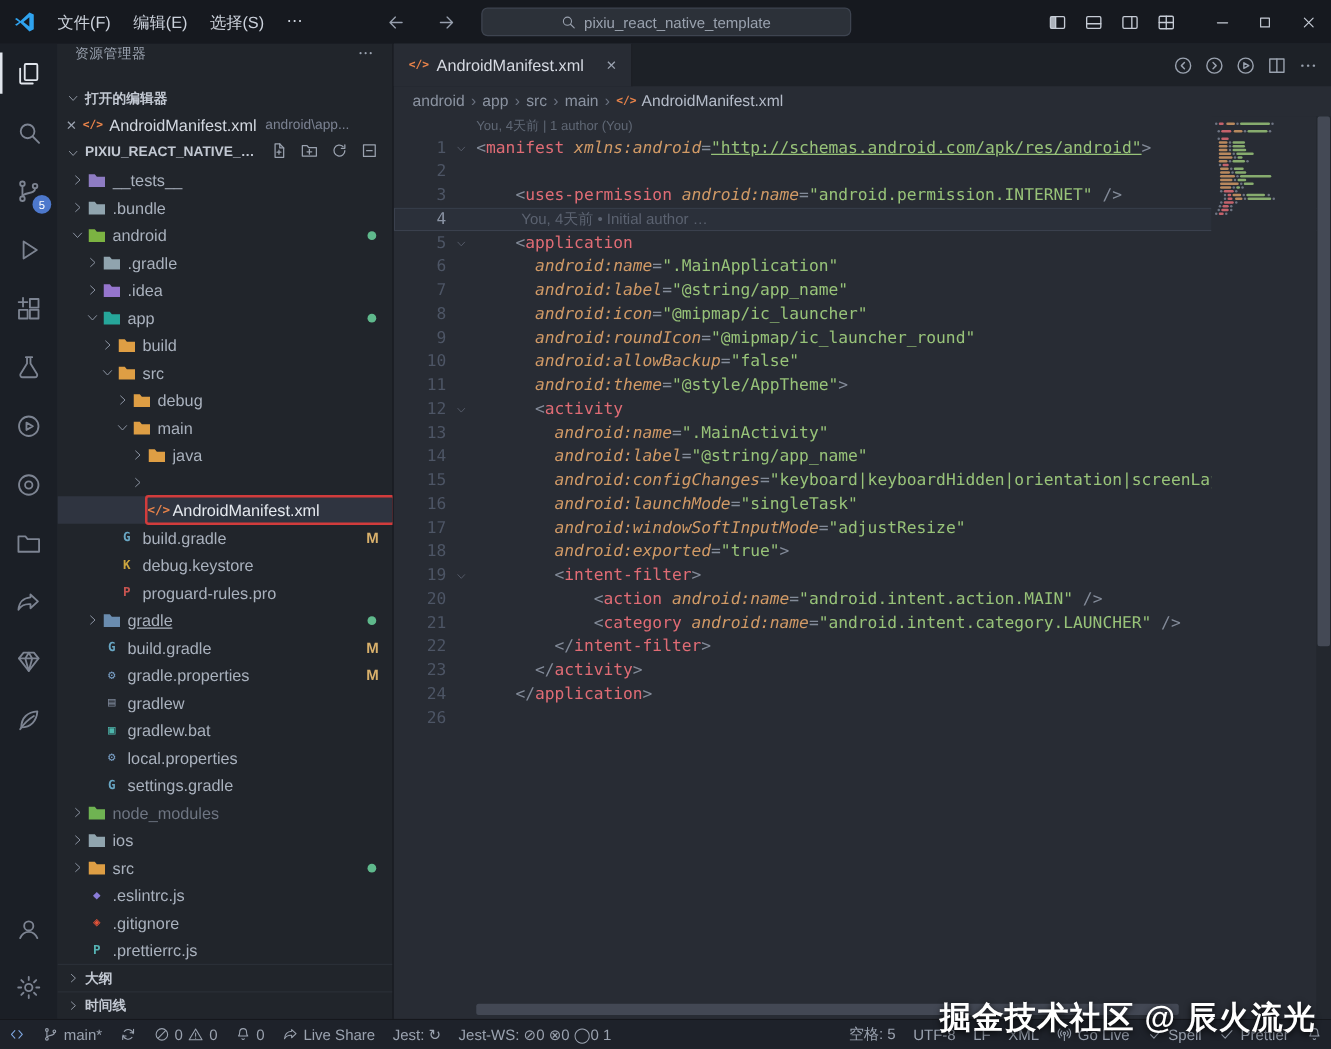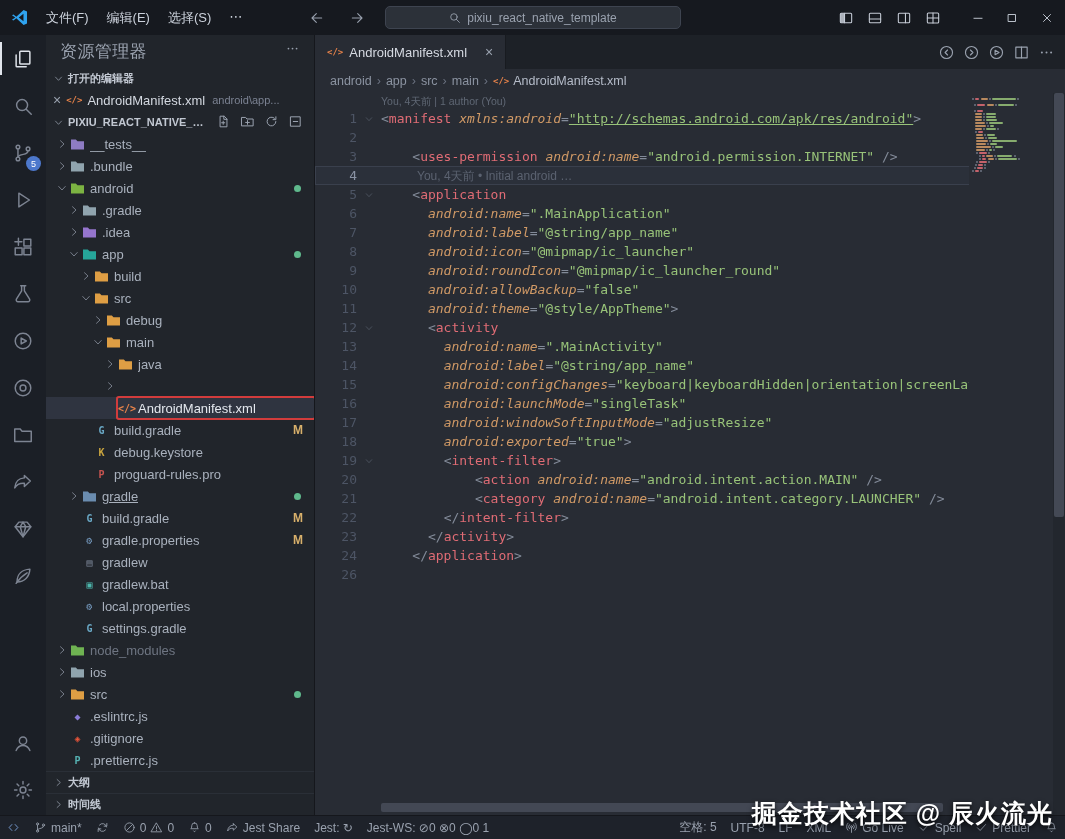--- a/index.html
+++ b/index.html
@@ -21,21 +21,21 @@
 
 .main{display:flex;height:780px}
 .activitybar{width:46px;background:#1b1f26;display:flex;flex-direction:column;align-items:center;flex:none}
 .ab-item{width:46px;height:47px;position:relative;display:flex;align-items:center;justify-content:center;color:#7d8492}
 .ab-item.active{color:#e1e5ec}
 .ab-item.active::before{content:"";position:absolute;left:0;top:7px;bottom:7px;width:2px;background:#e1e5ec}
 .ab-badge{position:absolute;right:5px;bottom:5px;background:#4d78cc;color:#fff;font-size:9px;min-width:15px;height:15px;padding:0 3px;border-radius:8px;display:flex;align-items:center;justify-content:center}
 .ab-bottom{margin-top:auto;margin-bottom:2px}
 
 .sidebar{width:269px;background:#21252b;border-right:1px solid #15171c;display:flex;flex-direction:column;font-size:13px;color:#a9b1bd;overflow:hidden;flex:none}
-.sb-title{height:32px;display:flex;align-items:center;padding:0 14px;font-size:17px;letter-spacing:.4px;color:#9aa2af;flex:none}
+.sb-title{height:32px;display:flex;align-items:flex-start;padding:0 14px;font-size:11px;letter-spacing:.4px;color:#9aa2af;flex:none}
 .sb-title .more{margin-left:auto;color:#9aa2af}
 .sec-header{height:22px;display:flex;align-items:center;gap:3px;font-size:11px;font-weight:700;color:#c2c8d2;padding:0 5px;flex:none}
 .sec-chev{display:flex;width:14px;justify-content:center;color:#9aa2af}
 .proj-label{white-space:nowrap;overflow:hidden;text-overflow:ellipsis;max-width:138px}
 .proj-actions{margin-left:auto;display:flex;gap:9px;color:#9aa2af;padding-right:6px}
 .oe-item{height:22px;display:flex;align-items:center;gap:5px;padding:0 7px;flex:none}
 .oe-close{color:#9aa2af;font-size:14px;line-height:1}
 .file-glyph{color:#e8834a;font:700 9px "DejaVu Sans Mono",monospace}
 .oe-name{color:#d3d8e0}
 .oe-path{color:#7b8292;font-size:11px;margin-left:2px;white-space:nowrap;overflow:hidden;text-overflow:ellipsis}
@@ -780,21 +780,21 @@
           <span class="bc-item last" data-name="breadcrumb-item-4"><span class="bc-ficon" data-name="xml-file-icon">&lt;/&gt;</span>AndroidManifest.xml</span>
         </div>
       <div class="code-wrap" data-name="code-editor">
         <div class="codelens" data-name="codelens-annotation">You, 4天前 | 1 author (You)</div>
         <div id="code-lines" data-name="code-lines">
             <div class="cline" data-name="code-line-1"><span class="lnum" data-name="line-number">1</span><span class="fold" data-name="fold-chevron-icon"><svg width="10" height="10" viewBox="0 0 24 24" fill="none" stroke="currentColor" stroke-width="1.6" stroke-linecap="round" stroke-linejoin="round">
                   <path d="M5.5 9 12 16l6.5-7"></path>
                 </svg></span><span class="ltext"><span class="tk-p">&lt;</span><span class="tk-t">manifest</span><span class="tk-pl"> </span><span class="tk-a">xmlns:android</span><span class="tk-p">=</span><span class="tk-su">"http://schemas.android.com/apk/res/android"</span><span class="tk-p">&gt;</span></span></div>
             <div class="cline" data-name="code-line-2"><span class="lnum" data-name="line-number">2</span><span class="fold" data-name="fold-spacer"></span><span class="ltext"></span></div>
             <div class="cline" data-name="code-line-3"><span class="lnum" data-name="line-number">3</span><span class="fold" data-name="fold-spacer"></span><span class="ltext"><span class="tk-pl">    </span><span class="tk-p">&lt;</span><span class="tk-t">uses-permission</span><span class="tk-pl"> </span><span class="tk-a">android:name</span><span class="tk-p">=</span><span class="tk-s">"android.permission.INTERNET"</span><span class="tk-pl"> </span><span class="tk-p">/&gt;</span></span></div>
-            <div class="cline current" data-name="code-line-4"><span class="lnum" data-name="line-number">4</span><span class="fold" data-name="fold-spacer"></span><span class="ltext"><span class="blame" data-name="git-blame-annotation">You, 4天前 • Initial android …</span></span></div>
+            <div class="cline current" data-name="code-line-4"><span class="lnum" data-name="line-number">4</span><span class="fold" data-name="fold-spacer"></span><span class="ltext"><span class="blame" data-name="git-blame-annotation">You, 4天前 • Initial author …</span></span></div>
             <div class="cline" data-name="code-line-5"><span class="lnum" data-name="line-number">5</span><span class="fold" data-name="fold-chevron-icon"><svg width="10" height="10" viewBox="0 0 24 24" fill="none" stroke="currentColor" stroke-width="1.6" stroke-linecap="round" stroke-linejoin="round">
                   <path d="M5.5 9 12 16l6.5-7"></path>
                 </svg></span><span class="ltext"><span class="tk-pl">    </span><span class="tk-p">&lt;</span><span class="tk-t">application</span></span></div>
             <div class="cline" data-name="code-line-6"><span class="lnum" data-name="line-number">6</span><span class="fold" data-name="fold-spacer"></span><span class="ltext"><span class="tk-pl">      </span><span class="tk-a">android:name</span><span class="tk-p">=</span><span class="tk-s">".MainApplication"</span></span></div>
             <div class="cline" data-name="code-line-7"><span class="lnum" data-name="line-number">7</span><span class="fold" data-name="fold-spacer"></span><span class="ltext"><span class="tk-pl">      </span><span class="tk-a">android:label</span><span class="tk-p">=</span><span class="tk-s">"@string/app_name"</span></span></div>
             <div class="cline" data-name="code-line-8"><span class="lnum" data-name="line-number">8</span><span class="fold" data-name="fold-spacer"></span><span class="ltext"><span class="tk-pl">      </span><span class="tk-a">android:icon</span><span class="tk-p">=</span><span class="tk-s">"@mipmap/ic_launcher"</span></span></div>
             <div class="cline" data-name="code-line-9"><span class="lnum" data-name="line-number">9</span><span class="fold" data-name="fold-spacer"></span><span class="ltext"><span class="tk-pl">      </span><span class="tk-a">android:roundIcon</span><span class="tk-p">=</span><span class="tk-s">"@mipmap/ic_launcher_round"</span></span></div>
             <div class="cline" data-name="code-line-10"><span class="lnum" data-name="line-number">10</span><span class="fold" data-name="fold-spacer"></span><span class="ltext"><span class="tk-pl">      </span><span class="tk-a">android:allowBackup</span><span class="tk-p">=</span><span class="tk-s">"false"</span></span></div>
             <div class="cline" data-name="code-line-11"><span class="lnum" data-name="line-number">11</span><span class="fold" data-name="fold-spacer"></span><span class="ltext"><span class="tk-pl">      </span><span class="tk-a">android:theme</span><span class="tk-p">=</span><span class="tk-s">"@style/AppTheme"</span><span class="tk-p">&gt;</span></span></div>
             <div class="cline" data-name="code-line-12"><span class="lnum" data-name="line-number">12</span><span class="fold" data-name="fold-chevron-icon"><svg width="10" height="10" viewBox="0 0 24 24" fill="none" stroke="currentColor" stroke-width="1.6" stroke-linecap="round" stroke-linejoin="round">
@@ -1039,21 +1039,21 @@
             </svg>
           </span>
           <span data-name="bell-counter-label">0</span>
         </div>
         <div class="sb-item" data-name="status-live-share">
           <span class="sb-ic" data-name="live-share-icon">
             <svg width="13" height="13" viewBox="0 0 24 24" fill="none" stroke="currentColor" stroke-width="1.6" stroke-linecap="round" stroke-linejoin="round">
               <path d="M13.5 5l6.5 6-6.5 6v-3.6c-5.5-.4-8.5 1.6-10.5 5 .5-6.5 4.5-10.5 10.5-10.9z"></path>
             </svg>
           </span>
-          <span data-name="live-share-label">Jest Share</span>
+          <span data-name="live-share-label">Live Share</span>
         </div>
         <div class="sb-item" data-name="status-jest">
           <span data-name="jest-label">Jest: ↻</span>
         </div>
         <div class="sb-item" data-name="status-jest-ws">
           <span data-name="jest-ws-label">Jest-WS: ⊘0 ⊗0 ◯0 1</span>
         </div>
       </div>
     <div class="sb-group" id="sb-right" data-name="status-bar-right">
         <div class="sb-item" data-name="status-indentation">

